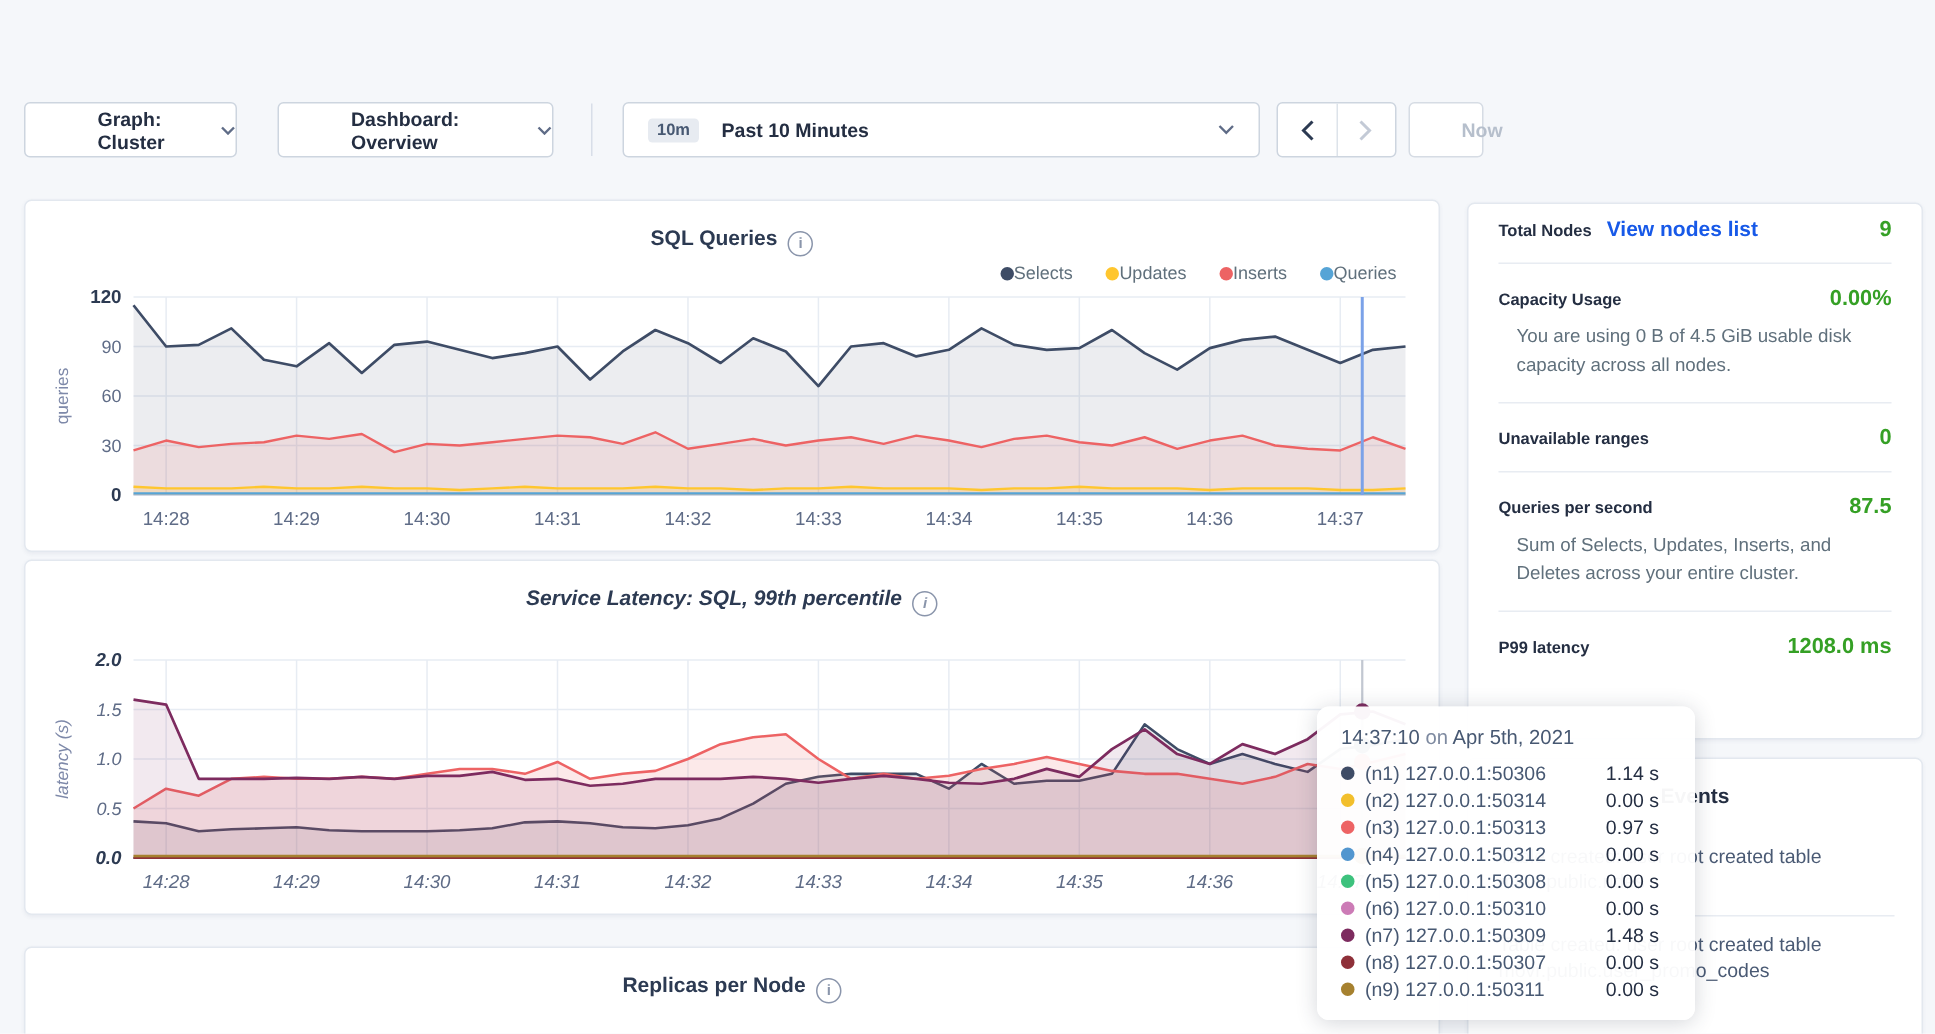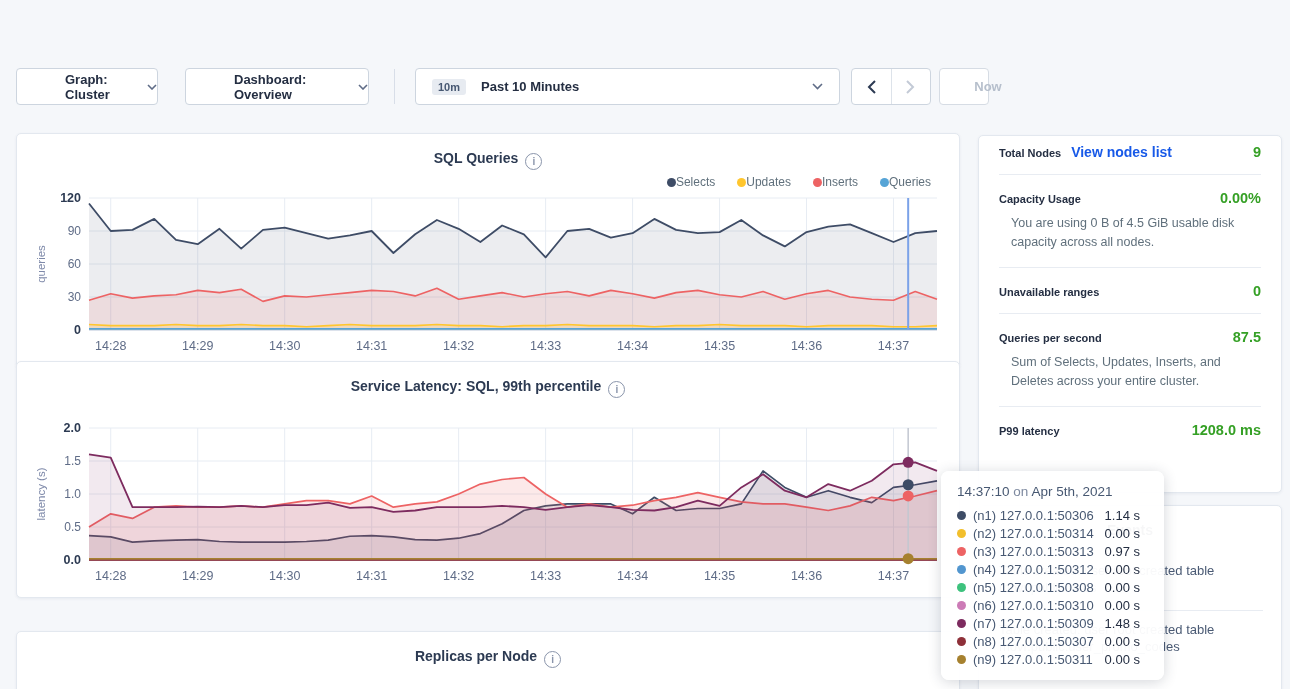--- a/index.html
+++ b/index.html
@@ -29,21 +29,21 @@
   .sum-row{display:flex;align-items:baseline;padding:15px 20px 14px;}
   .sum-label{font-size:11px;font-weight:700;color:#242e42;}
   .sum-link{font-size:14px;font-weight:700;color:#1759e8;margin-left:10px;cursor:pointer;}
   .sum-value{margin-left:auto;font-size:14.5px;font-weight:700;color:#35a025;}
   .sum-desc{padding:0 32px 14px;font-size:12.5px;color:#60707c;line-height:1.55;margin-top:-6px;}
   
   .events-title{text-align:center;font-size:14px;font-weight:700;color:#242e42;padding:16px 0 14px;}
   .event-item{padding:10px 18px 14px 20px;font-size:13px;color:#4a5a74;line-height:17px;width:268px;box-sizing:content-box;}
   .event-divider{height:1px;background:#e8ecf2;margin:0 18px;}
   
-  .tooltip{position:absolute;left:941px;top:471px;width:223px;height:209px;z-index:30;
+  .tooltip{position:absolute;left:878px;top:471px;width:252px;height:209px;z-index:30;
            background:rgba(255,255,255,.96);border-radius:8px;box-shadow:0 2px 14px rgba(40,50,70,.20);
            padding:13px 14px 10px 16px;box-sizing:border-box;}
   .tt-header{font-size:13.5px;color:#475872;margin-bottom:7px;}
   .tt-on{color:#7e8aa0;}
   .tt-row{display:flex;align-items:center;gap:7px;height:18px;font-size:13px;color:#475872;}
   .tt-dot{width:9px;height:9px;border-radius:50%;flex:0 0 auto;}
   .tt-value{margin-left:auto;padding-right:10px;font-weight:400;color:#242e42;}
   .icon-chevron{flex:0 0 auto;}
 </style>
 </head>
@@ -149,21 +149,21 @@
         <text x="425.64102564102564" y="162" text-anchor="middle" fill="#5f6c87" font-size="12.5">14:32</text>
         <text x="512.6153846153846" y="162" text-anchor="middle" fill="#5f6c87" font-size="12.5">14:33</text>
         <text x="599.5897435897435" y="162" text-anchor="middle" fill="#5f6c87" font-size="12.5">14:34</text>
         <text x="686.5641025641025" y="162" text-anchor="middle" fill="#5f6c87" font-size="12.5">14:35</text>
         <text x="773.5384615384615" y="162" text-anchor="middle" fill="#5f6c87" font-size="12.5">14:36</text>
         <text x="860.5128205128206" y="162" text-anchor="middle" fill="#5f6c87" font-size="12.5">14:37</text>
         <text x="12" y="76" text-anchor="middle" fill="#7e89a9" font-size="11.5" transform="rotate(-90 12 76)">queries</text>
       </svg>
   </div>
 
-  <div class="panel" style="left:16px;top:361px;width:944px;height:237px;">
+  <div class="panel" style="left:16px;top:373px;width:944px;height:237px;font-style:italic;">
     <div class="chart-title">
       <span>Service Latency: SQL, 99th percentile</span><span class="info-icon">i</span>
     </div>
     <svg class="chart-svg" id="chart-1" style="top:56px;" width="912" height="176">
         <line x1="56" y1="142" x2="904" y2="142" stroke="#e7ecf3" stroke-width="1"></line>
         <line x1="56" y1="109" x2="904" y2="109" stroke="#e7ecf3" stroke-width="1"></line>
         <line x1="56" y1="76" x2="904" y2="76" stroke="#e7ecf3" stroke-width="1"></line>
         <line x1="56" y1="43" x2="904" y2="43" stroke="#e7ecf3" stroke-width="1"></line>
         <line x1="56" y1="10" x2="904" y2="10" stroke="#e7ecf3" stroke-width="1"></line>
         <line x1="77.74358974358975" y1="10" x2="77.74358974358975" y2="142" stroke="#e7ecf3"></line>

